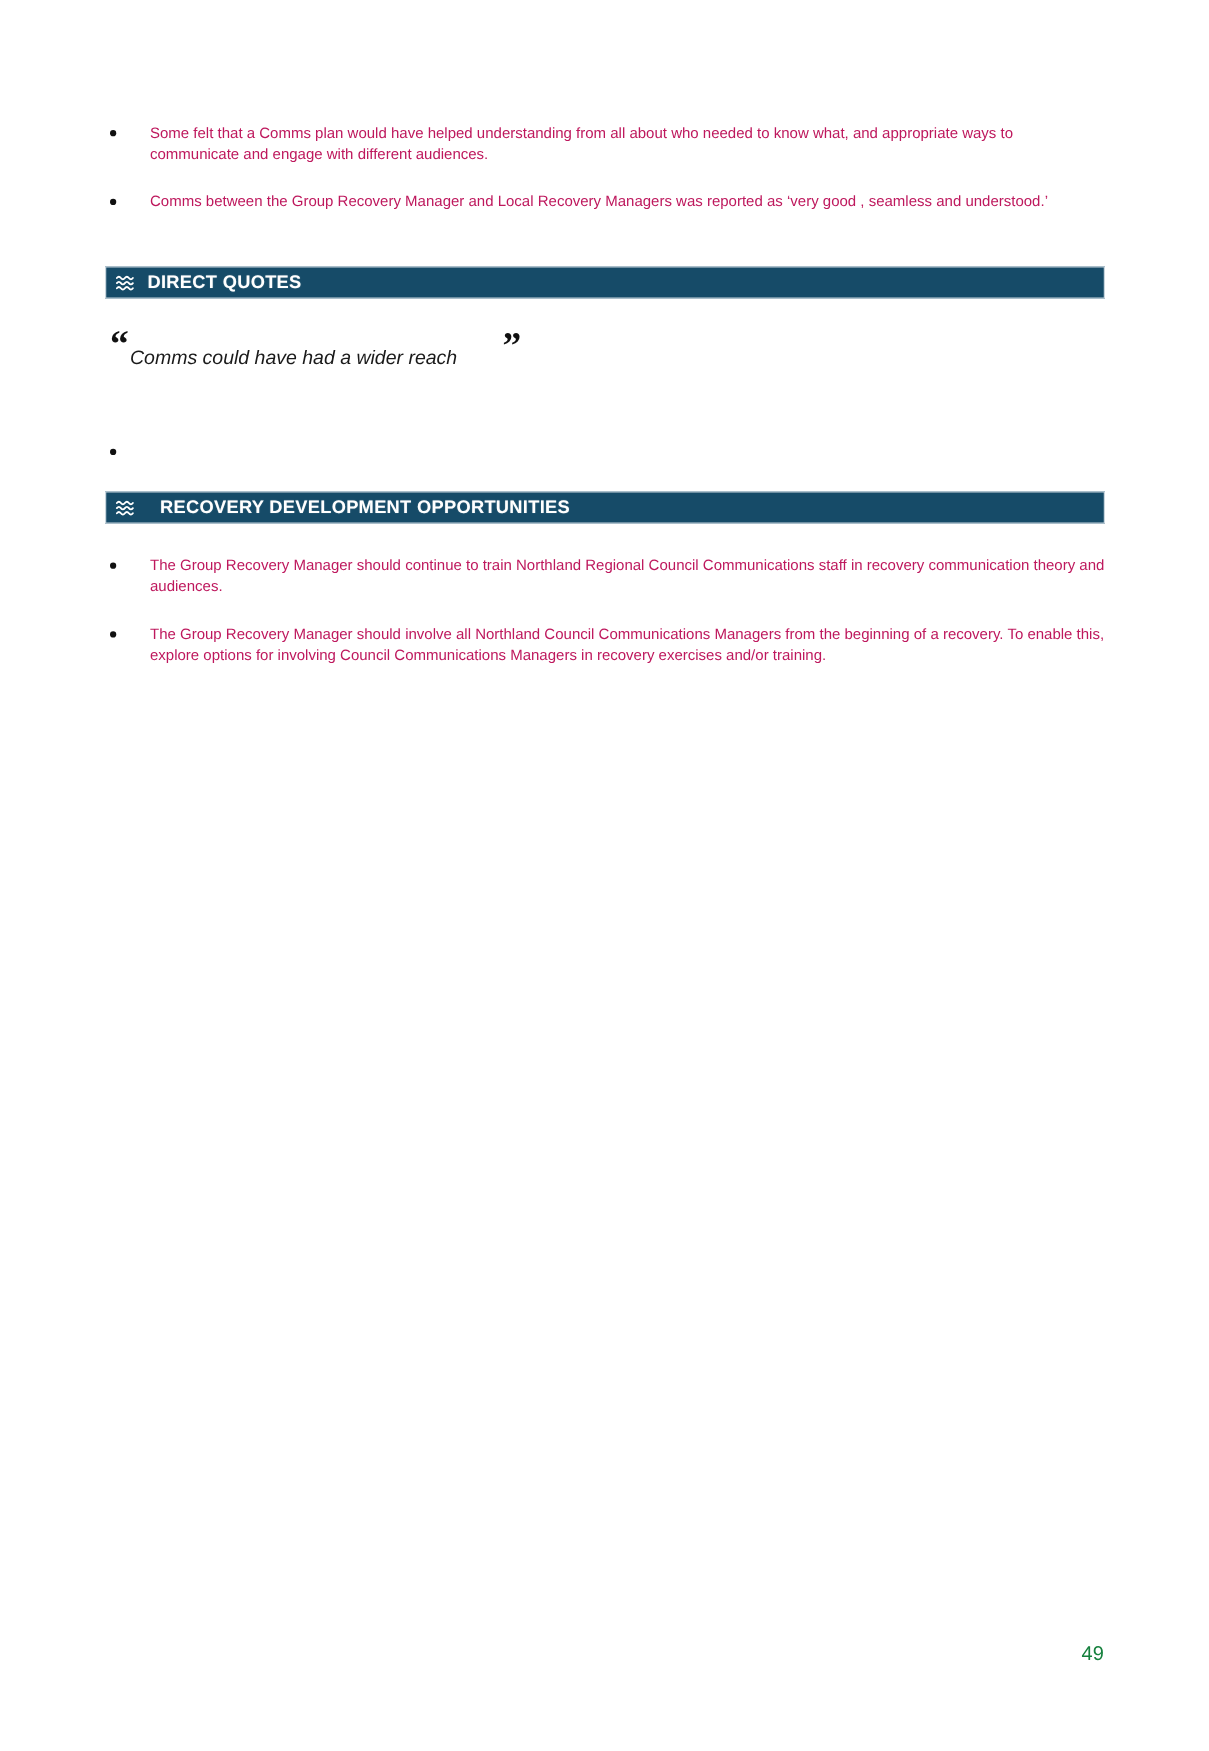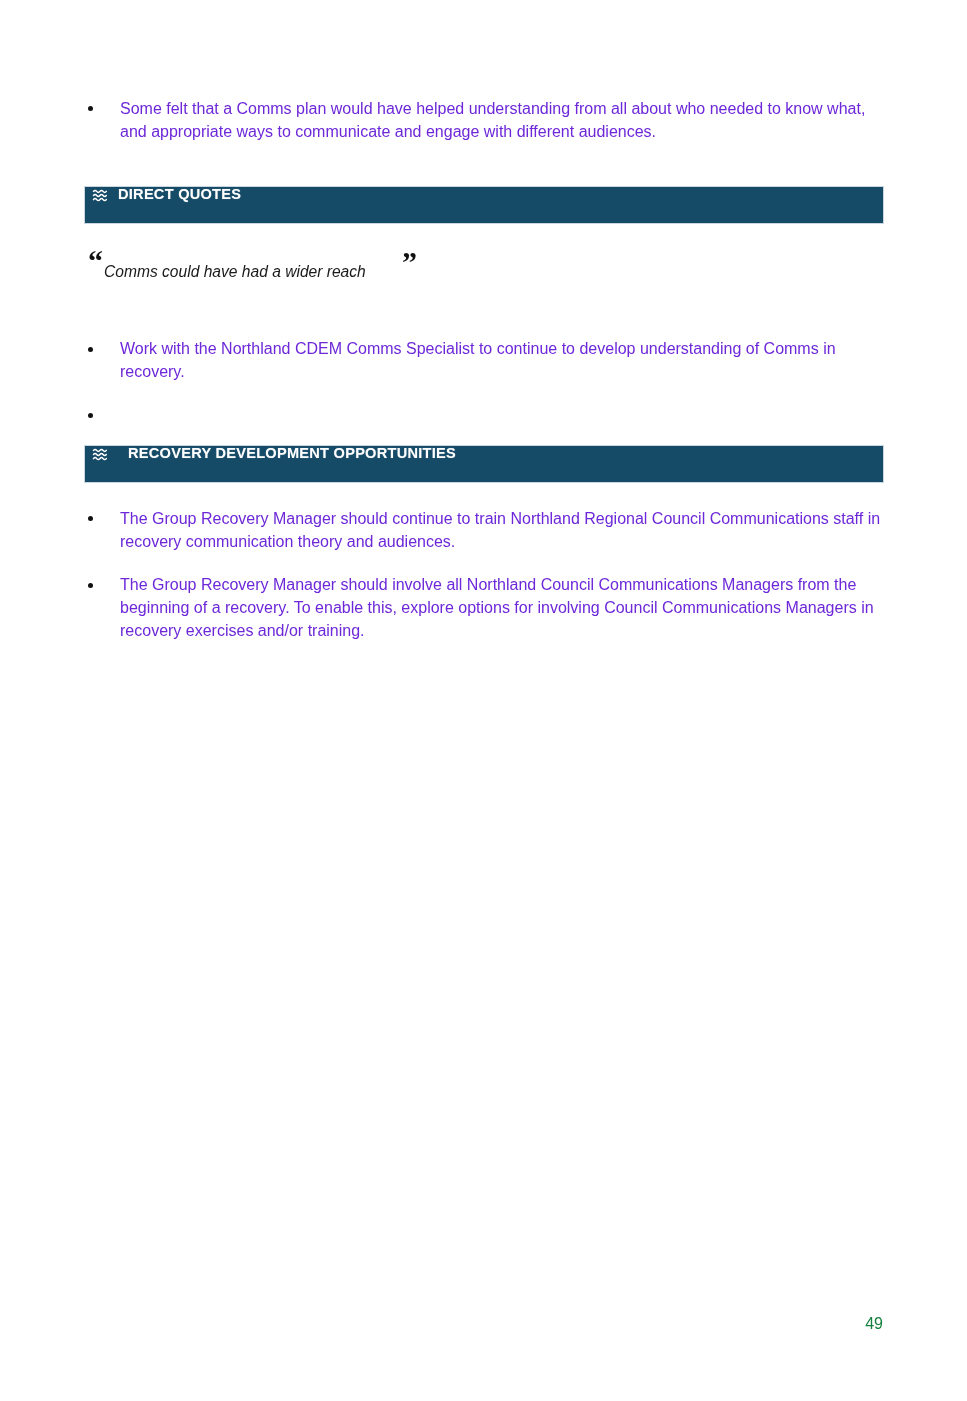--- a/index.html
+++ b/index.html
@@ -32,46 +32,47 @@
   
   .bullet-list {
     margin: 0;
     padding: 0;
     list-style: none;
   }
   .bullet-item {
     position: relative;
     padding-left: 36px;
     margin-bottom: 21px;
-    font-size: 16px;
+    font-size: 12px;
     line-height: 1.42;
-    color: #6d28d9;
+    color: #be185d;
     letter-spacing: 0.0px;
   }
   .bullet-item:last-child { margin-bottom: 0; }
   .bullet-dot {
     position: absolute;
     left: 4px;
     top: 0.52em;
     width: 5px;
     height: 5px;
     background: #111;
     border-radius: 50%;
   }
 
   .list-intro { margin-bottom: 0; }
 
   
   .section-bar {
     box-sizing: border-box;
     width: 800px;
-    height: 38px;
+    height: 26px;
     background: #164B68;
     border: 1px solid #c9d6de;
     display: flex;
+    align-items: center;
     padding: 0 0 0 7px;
     color: #ffffff;
   }
   .section-bar.indented .bar-title { margin-left: 19px; }
   .bar-icon {
     width: 17px;
     height: 17px;
     flex: 0 0 17px;
     display: block;
   }
@@ -131,20 +132,24 @@
 </head>
 <body>
 
 <div class="page">
   <div class="content">
 
     <ul class="bullet-list list-intro">
       <li class="bullet-item">
         <span class="bullet-dot"></span>
         <span>Some felt that a Comms plan would have helped understanding from all about who needed to know what, and appropriate ways to communicate and engage with different audiences.</span>
+      </li>
+      <li class="bullet-item">
+        <span class="bullet-dot"></span>
+        <span>Comms between the Group Recovery Manager and Local Recovery Managers was reported as ‘very good , seamless and understood.’</span>
       </li>
     </ul>
 
     <div class="gap-after-intro"></div>
 
     <div class="section-bar">
       <span class="bar-icon">
         <svg viewBox="0 0 17 17" width="17" height="17" aria-hidden="true">
           <g stroke="#ffffff" stroke-width="1.5" fill="none" stroke-linecap="round">
             <path d="M1.5 4.4 q1.6 -2 3.2 0 t3.2 0 t3.2 0 t3.2 0"></path>
@@ -165,24 +170,20 @@
     </div>
 
     <div class="gap-after-quote"></div>
 
 
     <div class="gap-after-keep-bar"></div>
 
     <ul class="bullet-list">
       <li class="bullet-item">
         <span class="bullet-dot"></span>
-        <span>Work with the Northland CDEM Comms Specialist to continue to develop understanding of Comms in recovery.</span>
-      </li>
-      <li class="bullet-item">
-        <span class="bullet-dot"></span>
       </li>
     </ul>
 
     <div class="gap-after-keep"></div>
 
     <div class="section-bar indented">
       <span class="bar-icon">
         <svg viewBox="0 0 17 17" width="17" height="17" aria-hidden="true">
           <g stroke="#ffffff" stroke-width="1.5" fill="none" stroke-linecap="round">
             <path d="M1.5 4.4 q1.6 -2 3.2 0 t3.2 0 t3.2 0 t3.2 0"></path>

